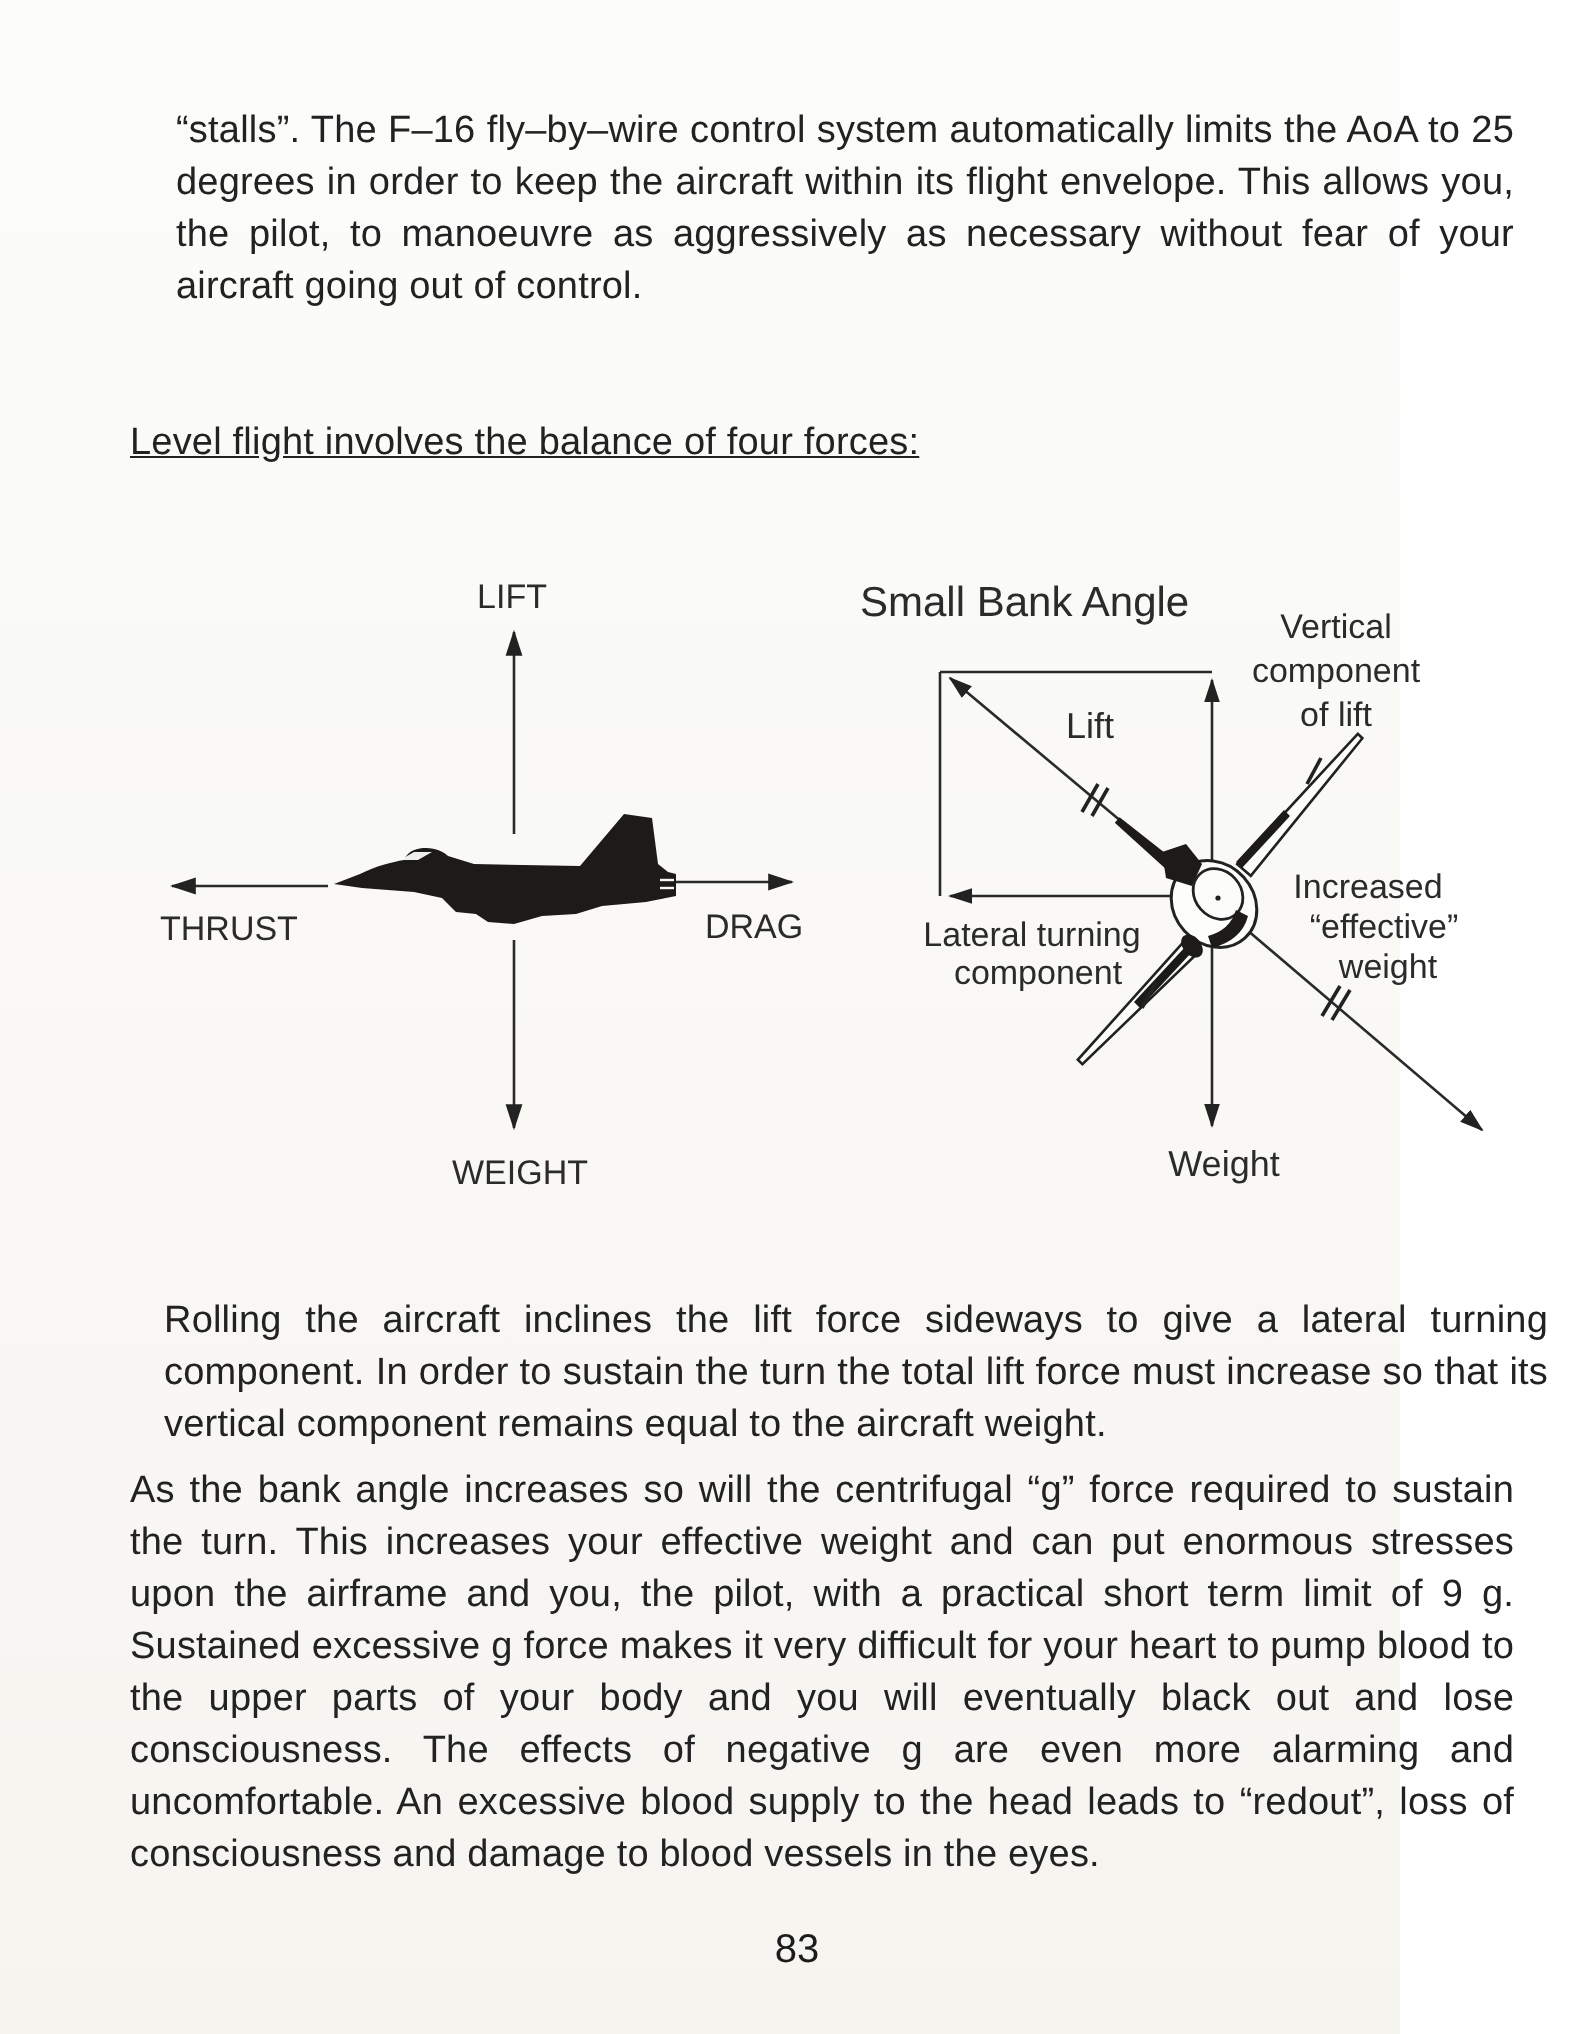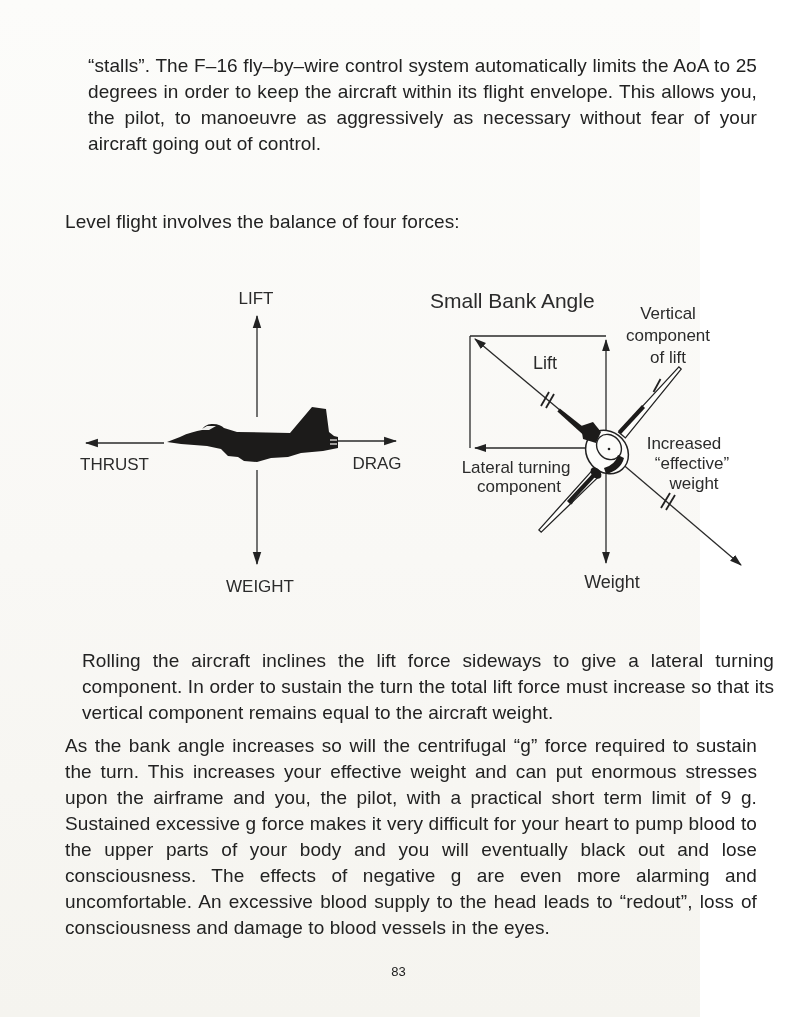--- a/index.html
+++ b/index.html
@@ -29,42 +29,42 @@
     margin: 0;
     font-size: 20px;
     font-weight: bold;
     color: #1b1b1b;
     letter-spacing: 0.2px;
   }
   .pagenum {
     position: absolute;
     left: 0; width: 797px;
     text-align: center;
-    font-size: 13px;
+    font-size: 20px;
     color: #1b1b1b;
   }
   svg { position: absolute; overflow: visible; }
   svg text {
     font-family: "Liberation Sans", "DejaVu Sans", sans-serif;
     fill: #2b2b2b;
   }
   .thin-line { stroke: #2a2a2a; stroke-width: 1.3; fill: none; }
   .tick { stroke: #222; stroke-width: 1.8; }
   .wing { fill: #fdfdfb; stroke: #222; stroke-width: 1.3; }
   .inkfill { fill: #1c1b1a; }
 </style>
 </head>
 <body>
 
 <div class="page">
 
   <p class="para" style="left:88px; top:53px; width:669px;">“stalls”. The F–16 fly–by–wire control system automatically limits the AoA to 25 degrees in order to keep the aircraft within its flight envelope. This allows you, the pilot, to manoeuvre as aggressively as necessary without fear of your aircraft going out of control.</p>
 
 
-  <p class="para" style="left:65px; top:209px; width:692px;">Level flight involves the balance of four forces:</p>
+  <p class="para" style="left:65px; top:209px; width:692px;text-decoration:underline;">Level flight involves the balance of four forces:</p>
 
   <svg style="left:60px; top:280px;" width="360" height="330" viewBox="0 0 360 330">
     <defs>
       <marker id="ah1" viewBox="0 0 12 9" refX="11" refY="4.5" markerWidth="13" markerHeight="10" orient="auto" markerUnits="userSpaceOnUse">
         <path d="M0,0.6 L12,4.5 L0,8.4 Z" fill="#222"></path>
       </marker>
     </defs>
 
     <g>
       <line class="thin-line" x1="197" y1="137" x2="197" y2="36" marker-end="url(#ah1)"></line>

